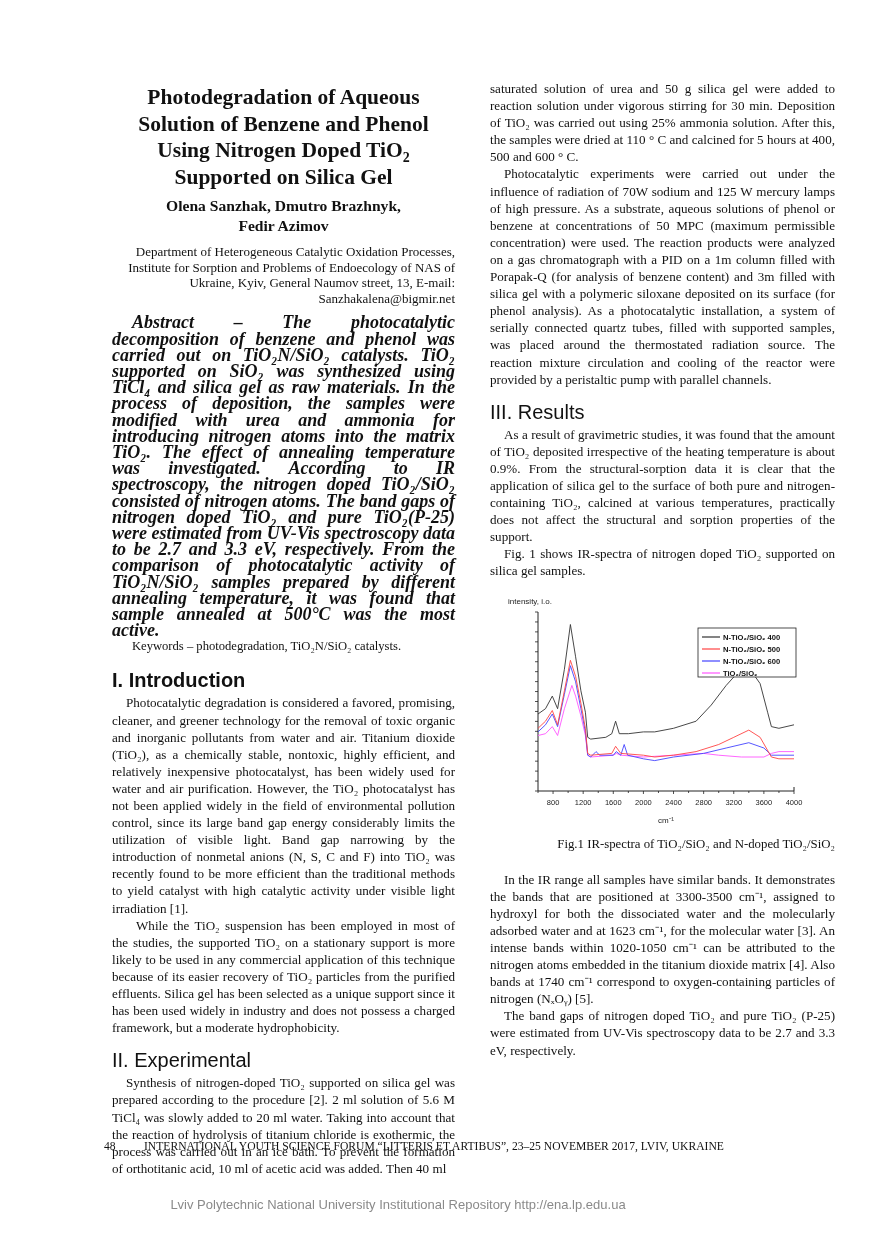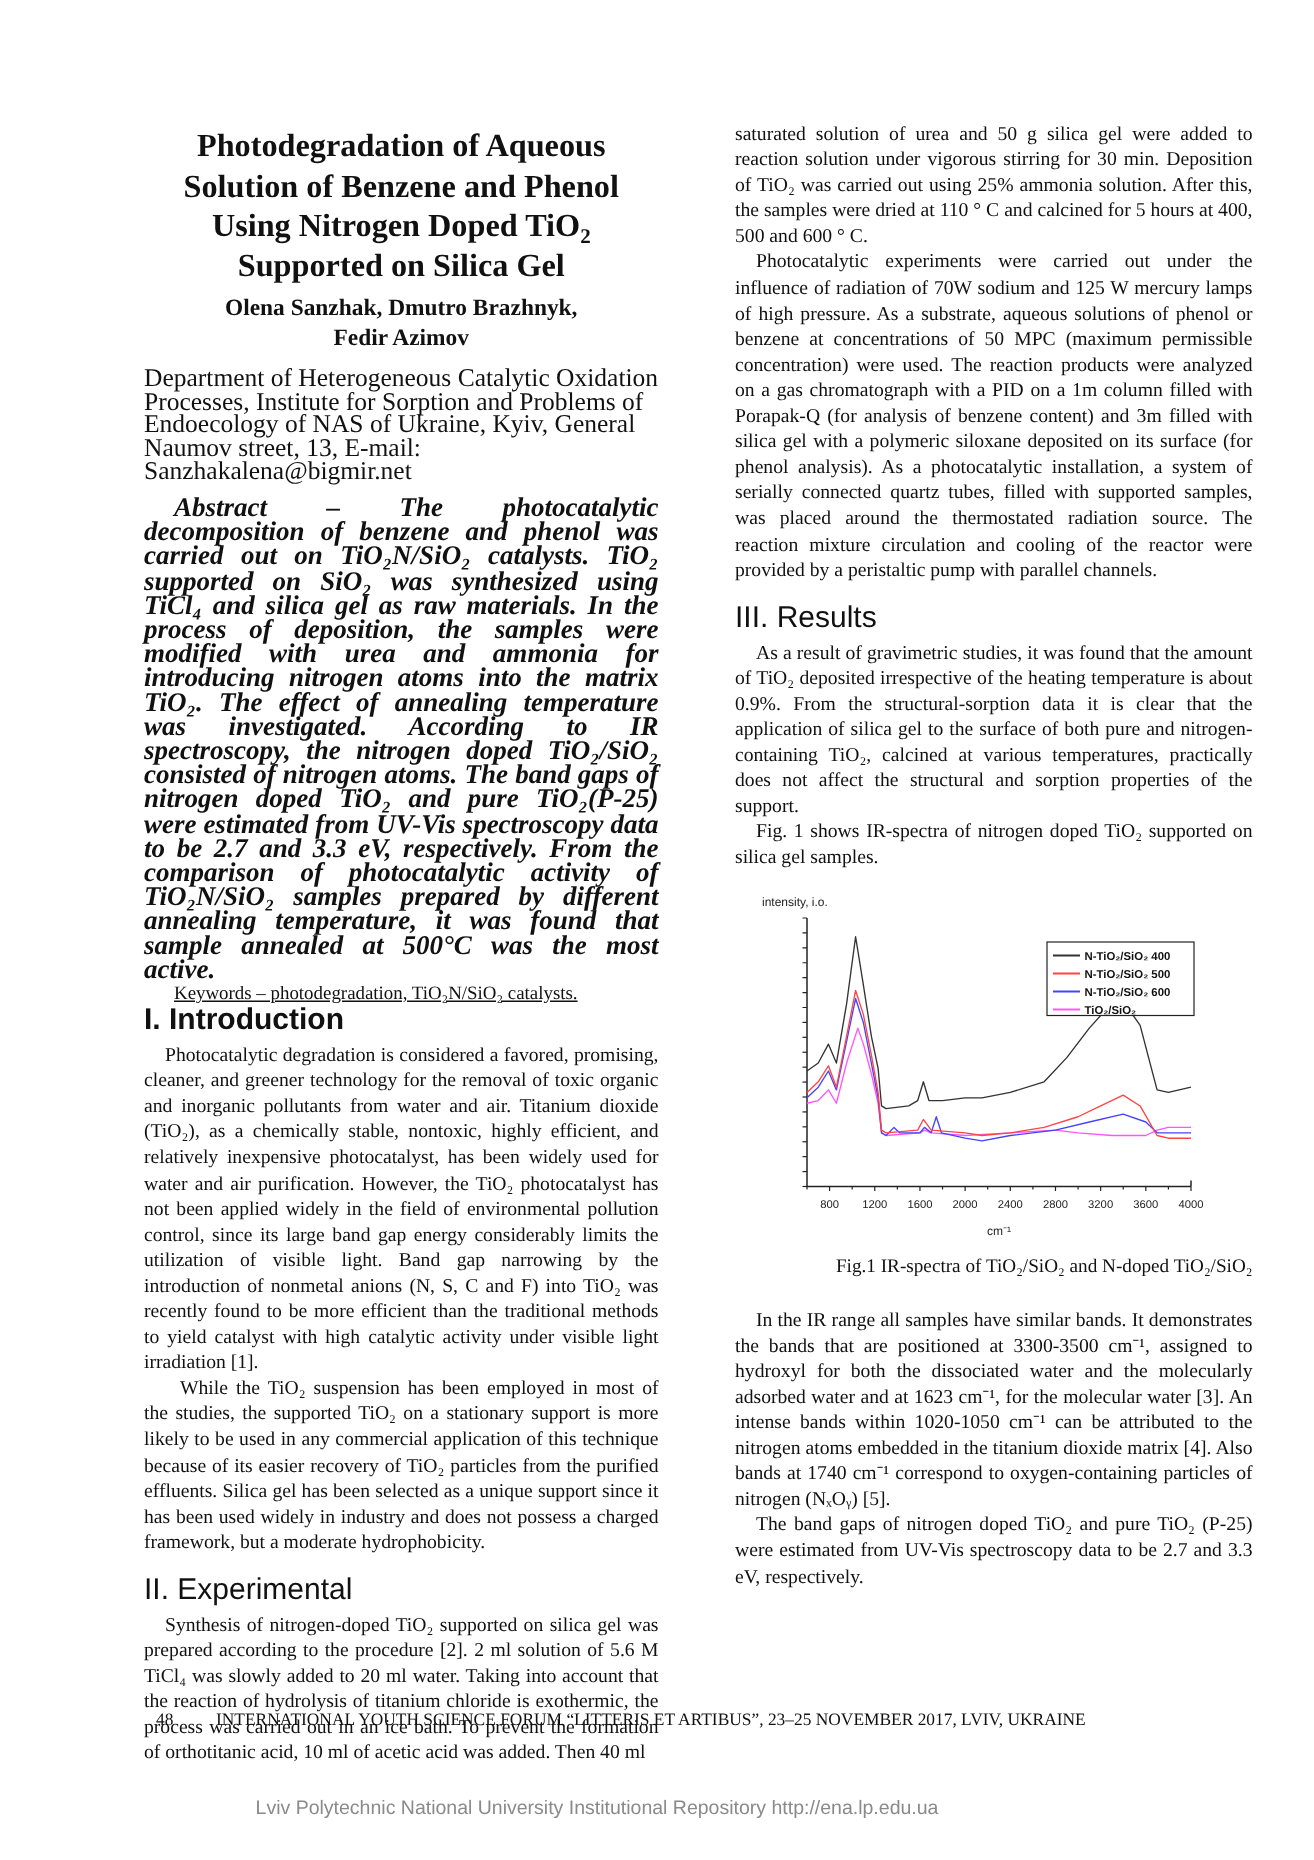--- a/index.html
+++ b/index.html
@@ -1,25 +1,25 @@
 <!DOCTYPE html>
 <html><head>
 <meta charset="utf-8">
 <style>
   html, body { margin:0; padding:0; background:#ffffff; }
   body { width:876px; height:1240px; position:relative; overflow:hidden;
          font-family:"Liberation Serif", serif; color:#111; }
   .col { position:absolute; font-size:13.1px; line-height:17.1px; text-align:justify; }
-  .left { left:96px; top:84px; width:343px; }
+  .left { left:112px; top:84px; width:343px; }
   .right { left:490px; top:80px; width:345px; }
   .title { font-weight:bold; font-size:21.5px; line-height:26.5px; text-align:center; margin:0 0 6px 0; }
   .authors { font-size:15.6px; line-height:20px; text-align:center; margin:0 0 8px 0;font-weight:bold; }
-  .affil { font-size:17px; line-height:15.6px; text-align:left; margin:0 0 8px 0; }
+  .affil { font-size:13px; line-height:15.6px; text-align:right; margin:0 0 8px 0; }
   .abstract { font-style:italic; font-weight:bold; text-indent:20px; margin:0; line-height:16.2px; font-size:18px; }
-  .keywords { text-indent:20px; margin:0 0 0 0; line-height:16px; font-size:12.6px;text-decoration:underline; }
+  .keywords { text-indent:20px; margin:0 0 16px 0; line-height:16px; font-size:12.6px; }
   p { margin:0; }
   .ind { text-indent:14px; }
   .ind2 { text-indent:24px; }
   h2 { font-family:"Liberation Sans", sans-serif; font-size:20px; text-align:left; margin:0 0 4px 0; line-height:20px; }
   h2.b { font-weight:bold; }
   h2.n { font-weight:normal; }
   .gap { height:14px; }
   sub, sup { font-size:65%; line-height:0; }
   .figure { position:relative; width:345px; height:240px; margin-top:12px; }
   .figcap { text-align:right; font-size:12.8px; margin-top:4px; margin-bottom:18px; }

